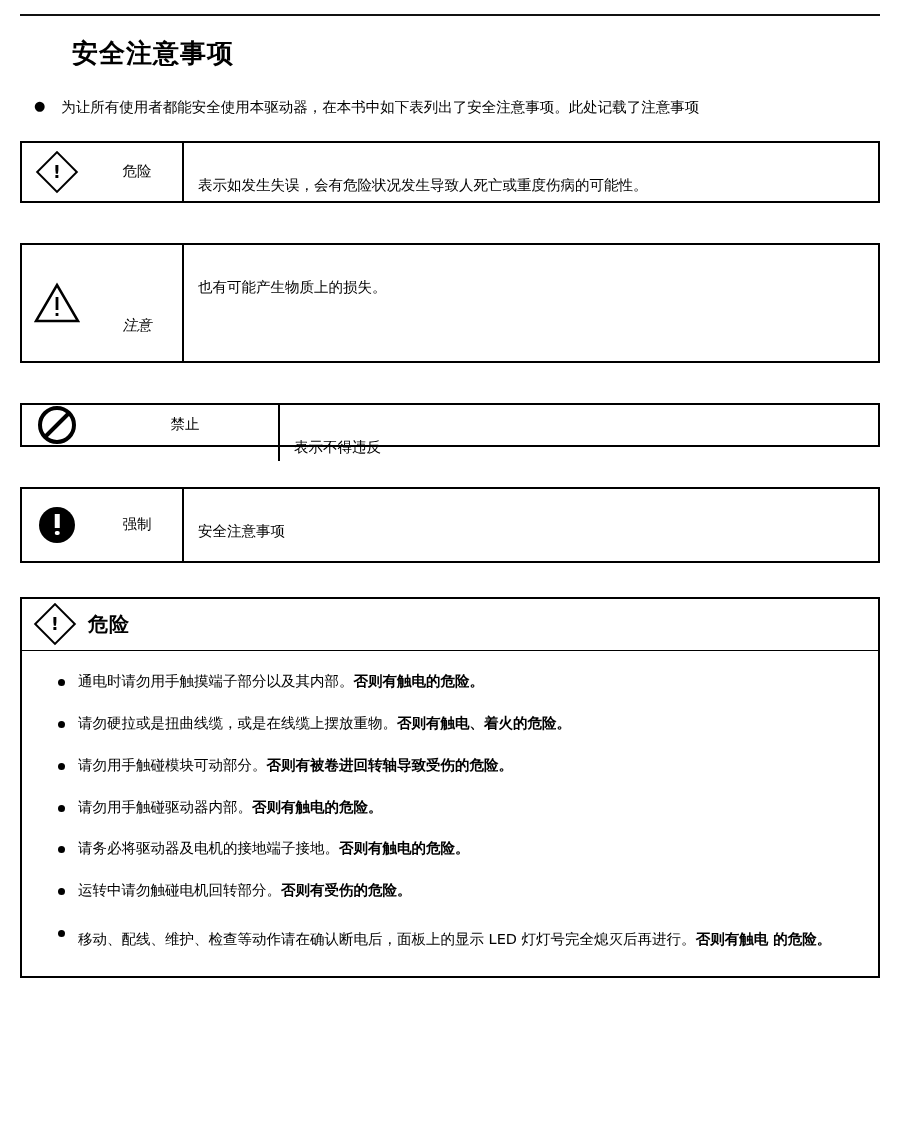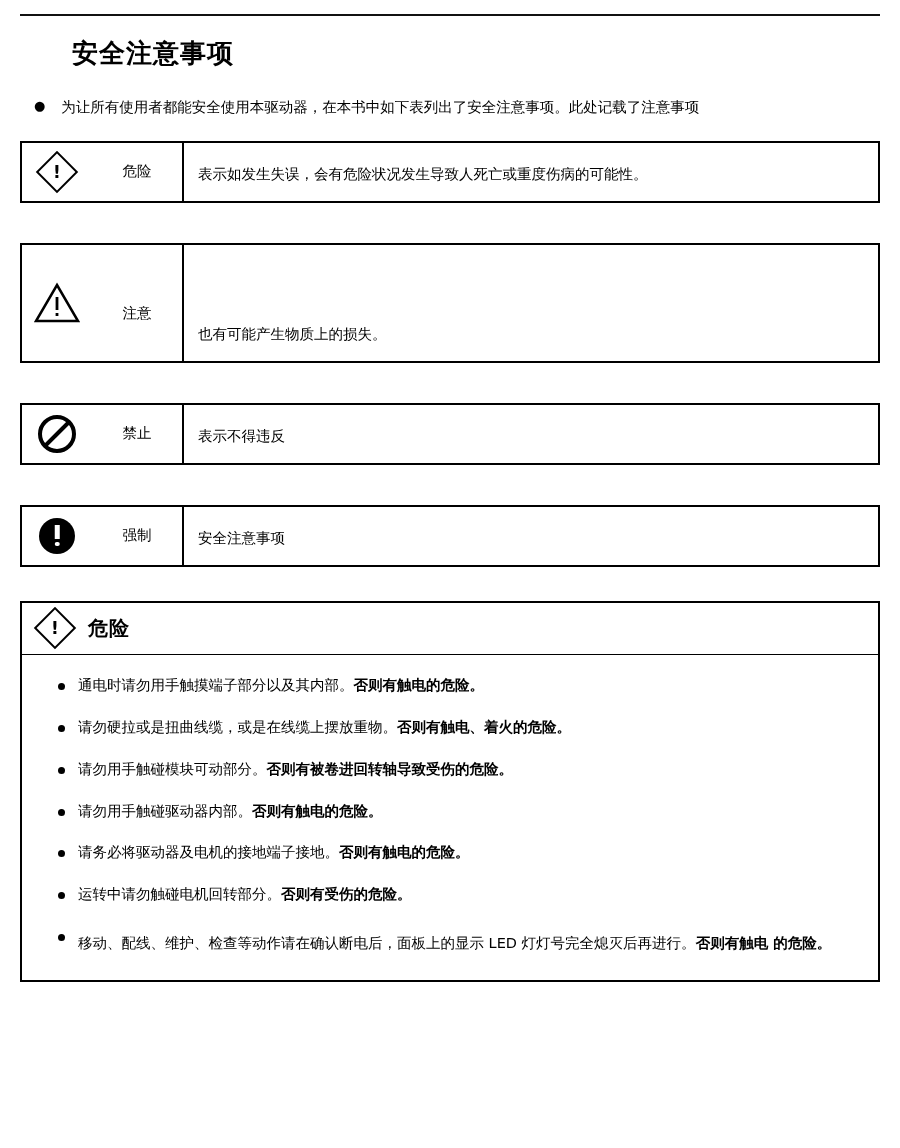--- a/index.html
+++ b/index.html
@@ -63,40 +63,41 @@
   }
   .legend-label-cell {
     flex: 0 0 90px;
     display: flex;
     align-items: center;
     justify-content: center;
     font-size: 14.5px;
   }
   .legend-label-cell.bottom {
     align-items: flex-end;
-    padding-bottom: 38px;
+    padding-bottom: 26px;
+    font-style: italic;
   }
   .legend-desc-cell {
     flex: 1 1 auto;
     border-left: 2px solid #000;
-    padding: 12px 14px;
+    padding: 28px 14px;
     font-size: 14.5px;
     line-height: 2.0;
     display: flex;
     flex-direction: column;
-    justify-content: flex-end;
+    justify-content: flex-start;
   }
   .spacer-22 { height: 22px; }
   .spacer-34 { height: 34px; }
   .spacer-40 { height: 40px; }
 
   .row-danger { height: 62px; }
   .row-caution { height: 120px; }
-  .row-forbid { height: 62px; }
-  .row-must  { height: 62px; }
+  .row-forbid { height: 44px; gap: 48px; }
+  .row-must  { height: 76px; }
 
   
   .icon-diamond {
     width: 38px; height: 38px;
     position: relative;
   }
   .icon-diamond .dia {
     position: absolute;
     left: 4px; top: 4px;
     width: 30px; height: 30px;

